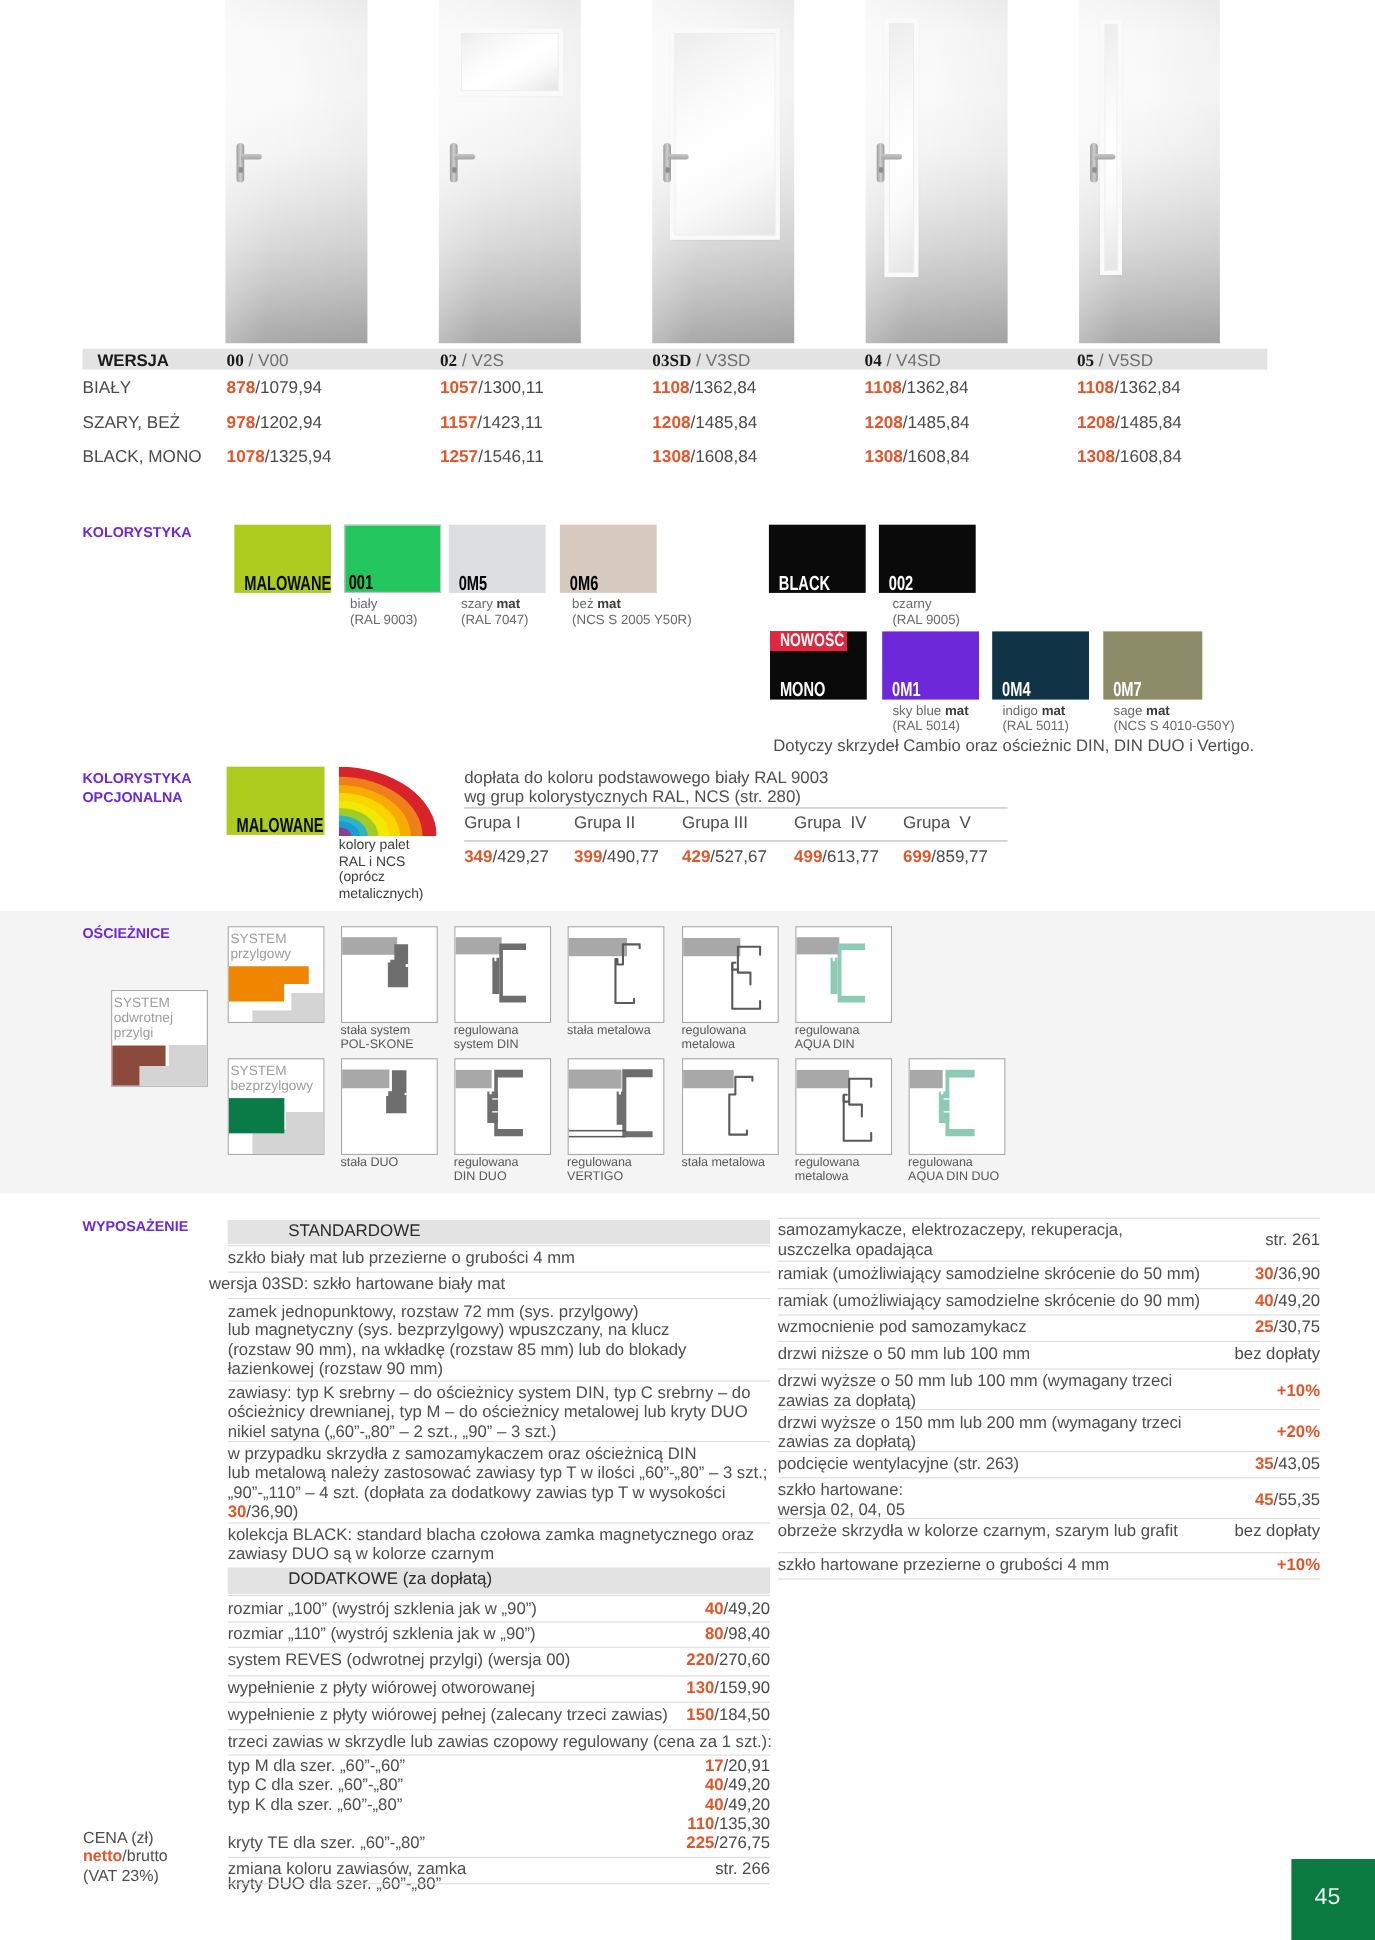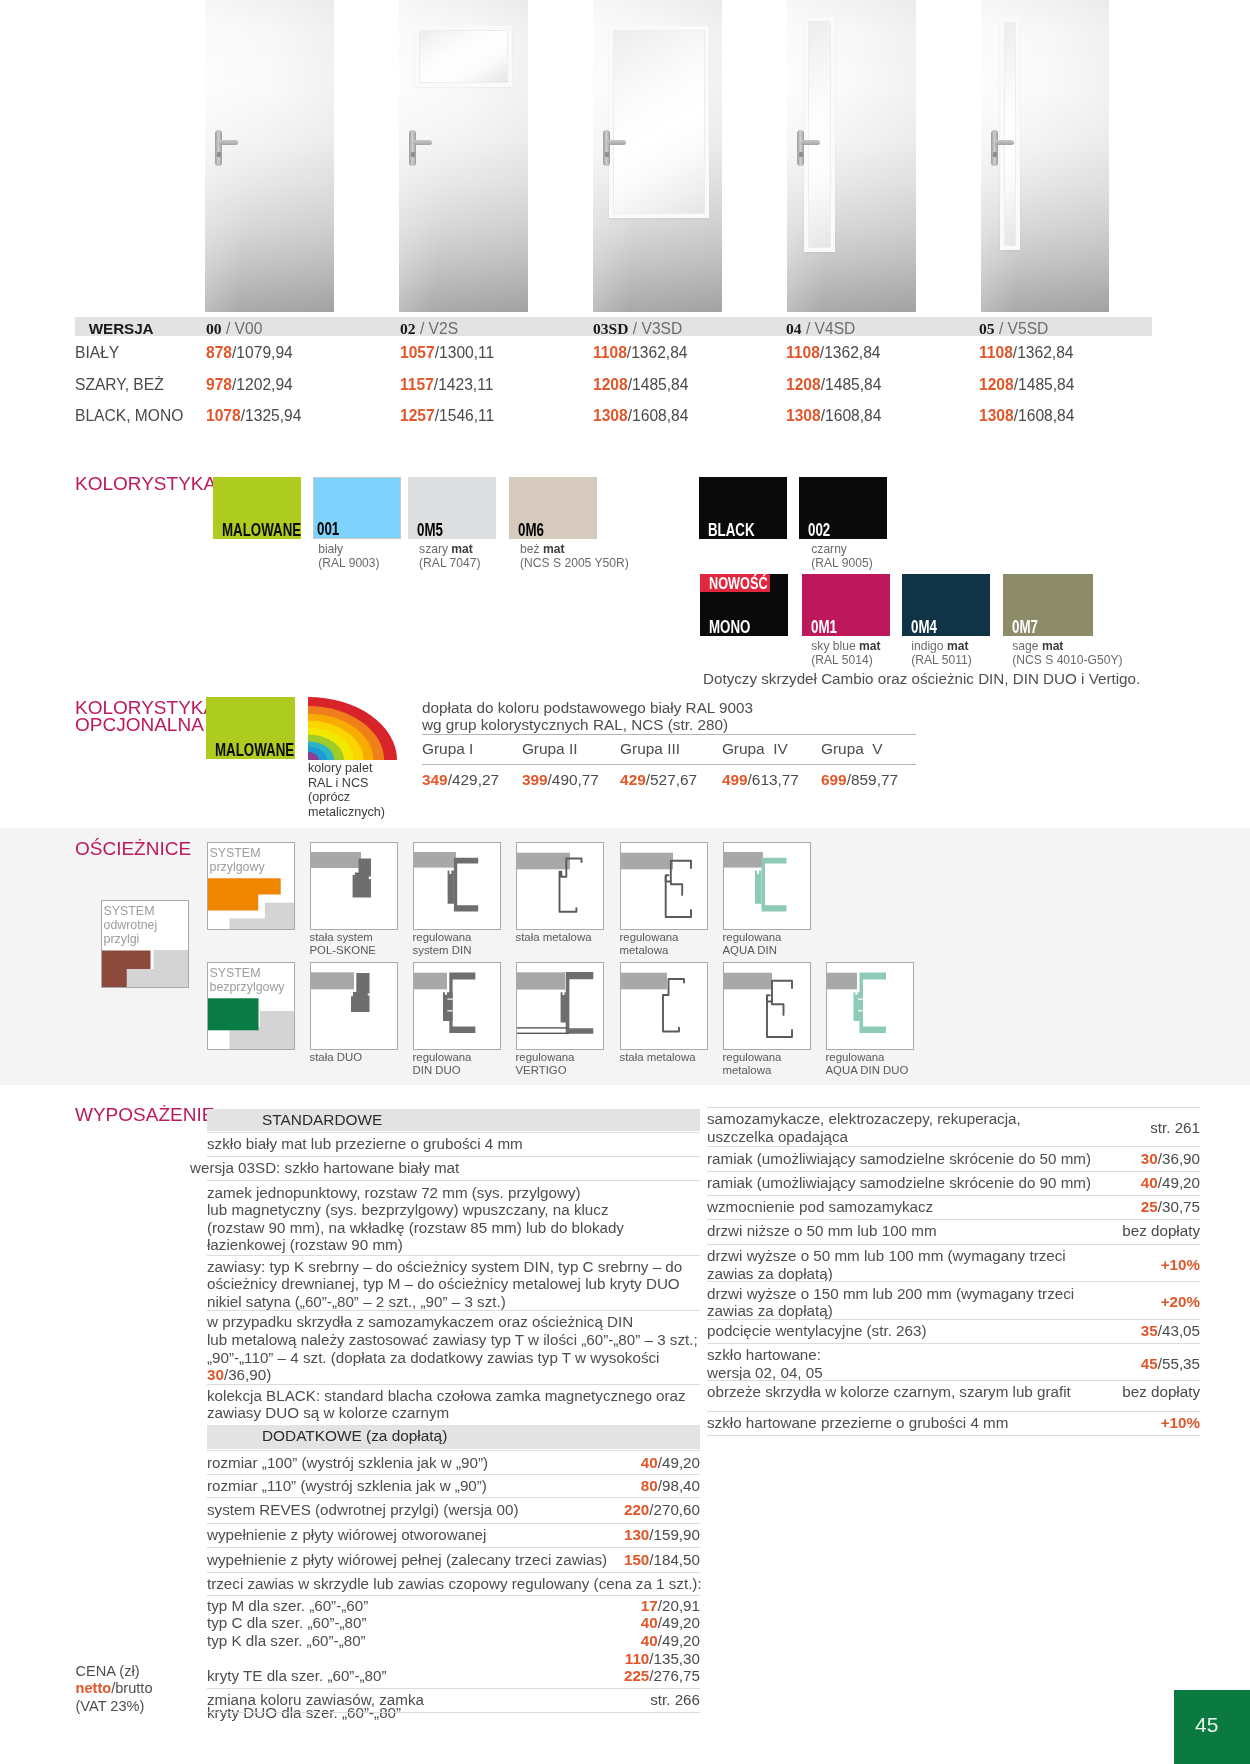--- a/index.html
+++ b/index.html
@@ -28,21 +28,21 @@
   .ptable .hdr{position:absolute;background:#e3e3e3;height:17px;}
   .ptable .cell{position:absolute;white-space:nowrap;font-size:15.6px;}
   .ptable .hlabel{font-weight:bold;color:#1a1a1a;font-size:15.3px;letter-spacing:-.1px;}
   .ptable .hcode{font-weight:bold;color:#1a1a1a;font-family:Liberation Serif, serif;}
   .ptable .hvar{color:#6f6f6f;}
   .ptable .rlabel{color:#4a4a4a;font-size:15.6px;}
   .orange{color:#e1572a;font-weight:bold;}
   .plain{color:#4a4a4a;}
 
   
-  .sect-title{position:absolute;font-weight:normal;color:#be185d;font-size:19px;letter-spacing:0;line-height:16.5px;}
+  .sect-title{position:absolute;font-weight:bold;color:#6d28d9;font-size:13px;letter-spacing:0;line-height:16.5px;}
 
   
   .sw{position:absolute;width:88px;height:62px;}
   .sw .lab{position:absolute;left:9.3px;bottom:0px;font-weight:bold;font-size:18.5px;line-height:18.5px;
         transform:scaleX(.72);transform-origin:left bottom;white-space:nowrap;}
   .sw.bordered{border:1px solid #c8c8c8;width:86px;height:60px;}
   .swcap{position:absolute;font-size:12.1px;color:#6a6a6a;line-height:14.4px;white-space:nowrap;}
   .swcap b{color:#3c3c3b;}
   .badge{position:absolute;background:#e1273f;color:#fff;font-weight:bold;font-size:16.5px;line-height:17.8px;height:17.8px;overflow:hidden;}
   .badge span{display:inline-block;transform:scaleX(.77) translateY(0.6px);transform-origin:left top;margin-left:9.3px;}
@@ -129,21 +129,21 @@
   <div class="cell" style="left:593px;top:407px;"><span class="orange">1308</span><span class="plain">/1608,84</span></div>
   <div class="cell" style="left:786px;top:407px;"><span class="orange">1308</span><span class="plain">/1608,84</span></div>
   <div class="cell" style="left:979px;top:407px;"><span class="orange">1308</span><span class="plain">/1608,84</span></div>
 </div>
 
 <div class="sect">
   <div class="sect-title" style="left:75px;top:476px;">KOLORYSTYKA</div>
   <div class="sw" style="left:213px;top:477px;background:#aecc20;">
       <span class="lab" style="color:#0b0b0b;">MALOWANE</span>
     </div>
-  <div class="sw bordered" style="left:313px;top:477px;background:#7dd3fc;text-align:center;">
+  <div class="sw bordered" style="left:313px;top:477px;background:#22c55e;text-align:center;">
       <span class="lab" style="color:#000000;left:3.4px;">001</span>
     </div>
   <div class="swcap" style="left:318.2px;top:541.5px;"><span>biały</span><b></b><br><span>(RAL 9003)</span></div>
   <div class="sw" style="left:408px;top:477px;background:#dcdddf;">
       <span class="lab" style="color:#000000;left:9.3px;">0M5</span>
     </div>
   <div class="swcap" style="left:419.1px;top:541.5px;"><span>szary </span><b>mat</b><br><span>(RAL 7047)</span></div>
   <div class="sw" style="left:509px;top:477px;background:#d5cabd;">
       <span class="lab" style="color:#000000;left:9.3px;">0M6</span>
     </div>
@@ -152,21 +152,21 @@
       <span class="lab" style="color:#ffffff;">BLACK</span>
     </div>
   <div class="sw" style="left:799px;top:477px;background:#0a0a0a;">
       <span class="lab" style="color:#ffffff;">002</span>
     </div>
   <div class="swcap" style="left:811.3px;top:541.5px;"><span>czarny</span><b></b><br><span>(RAL 9005)</span></div>
   <div class="sw" style="left:700px;top:574px;background:#0a0a0a;">
       <span class="lab" style="color:#ffffff;">MONO</span>
     </div>
   <div class="badge" style="left:700px;top:574px;width:70px;box-sizing:border-box;"><span>NOWOŚĆ</span></div>
-  <div class="sw" style="left:802px;top:574px;width:88px;background:#be185d;">
+  <div class="sw" style="left:802px;top:574px;width:88px;background:#6d28d9;">
       <span class="lab" style="color:#ffffff;">0M1</span>
     </div>
   <div class="swcap" style="left:811.3px;top:638.5px;"><span>sky blue </span><b>mat</b><br><span>(RAL 5014)</span></div>
   <div class="sw" style="left:902px;top:574px;width:88px;background:#103346;">
       <span class="lab" style="color:#ffffff;">0M4</span>
     </div>
   <div class="swcap" style="left:911.3px;top:638.5px;"><span>indigo </span><b>mat</b><br><span>(RAL 5011)</span></div>
   <div class="sw" style="left:1003px;top:574px;width:90px;background:#8d8c68;">
       <span class="lab" style="color:#ffffff;">0M7</span>
     </div>

